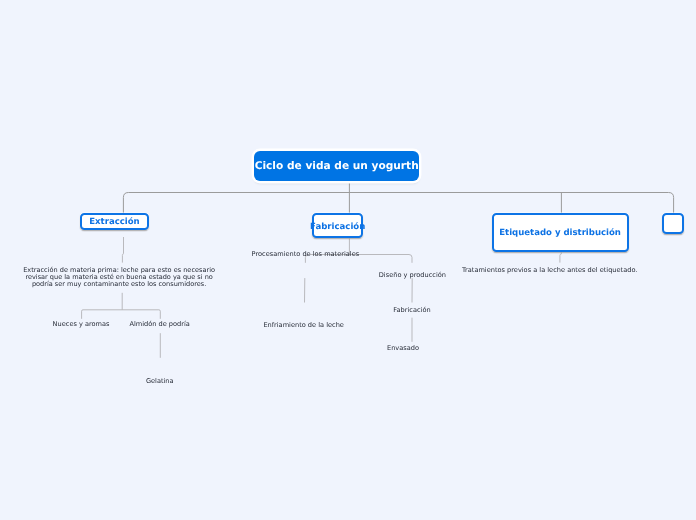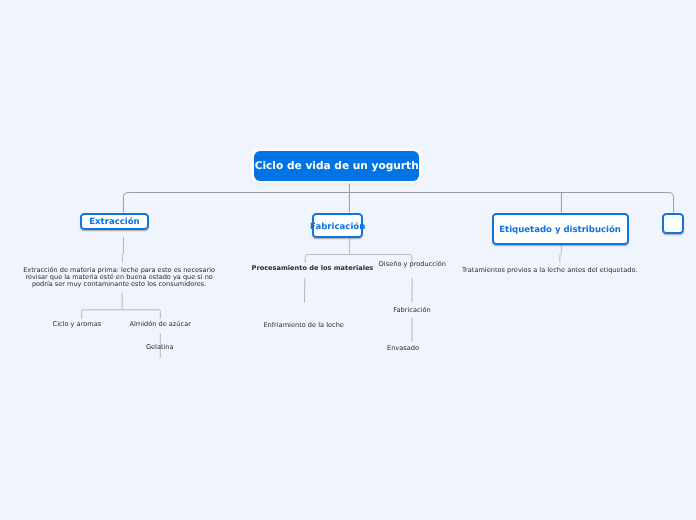--- a/index.html
+++ b/index.html
@@ -84,51 +84,51 @@
   </div>
 
   <div class="node branch-node" style="left:80px; top:212.6px; width:69px; height:17px;">
     <span>Extracción</span>
   </div>
 
   <div class="node branch-node" style="left:312.2px; top:212.6px; width:51px; height:25.4px;">
     <span>Fabricación</span>
   </div>
 
-  <div class="node branch-node" style="left:491.5px; top:212.6px; width:137.2px; height:32px;">
+  <div class="node branch-node" style="left:491.5px; top:212.6px; width:137.2px; height:39px;">
     <span>Etiquetado y distribución</span>
   </div>
 
   <div class="node branch-node" style="left:661.8px; top:212.8px; width:22.5px; height:21px;">
     <span></span>
   </div>
 
   <div class="node note-node" style="left:17.1px; top:266.9px; width:204px;text-align:center;">
     <div>Extracción de materia prima: leche para esto es necesario</div>
     <div>revisar que la materia esté en buena estado ya que si no</div>
     <div>podría ser muy contaminante esto los consumidores.</div>
   </div>
 
   <div class="node leaf-node" style="left:52.6px; top:321.3px;">
-    <span>Ciclo y aromas</span>
+    <span>Nueces y aromas</span>
   </div>
 
   <div class="node leaf-node" style="left:129.4px; top:321.3px;">
-    <span>Almidón de azúcar</span>
+    <span>Almidón de podría</span>
   </div>
 
-  <div class="node leaf-node" style="left:145.9px; top:344px;">
+  <div class="node leaf-node" style="left:145.9px; top:378px;">
     <span>Gelatina</span>
   </div>
 
-  <div class="node leaf-node" style="left:251.6px; top:265px;font-weight:bold;">
+  <div class="node leaf-node" style="left:251.6px; top:251px;">
     <span>Procesamiento de los materiales</span>
   </div>
 
-  <div class="node leaf-node" style="left:378.8px; top:261px;">
+  <div class="node leaf-node" style="left:378.8px; top:272px;">
     <span>Diseño y producción</span>
   </div>
 
   <div class="node leaf-node" style="left:263.4px; top:322px;">
     <span>Enfriamiento de la leche</span>
   </div>
 
   <div class="node leaf-node" style="left:393.3px; top:306.9px;">
     <span>Fabricación</span>
   </div>

